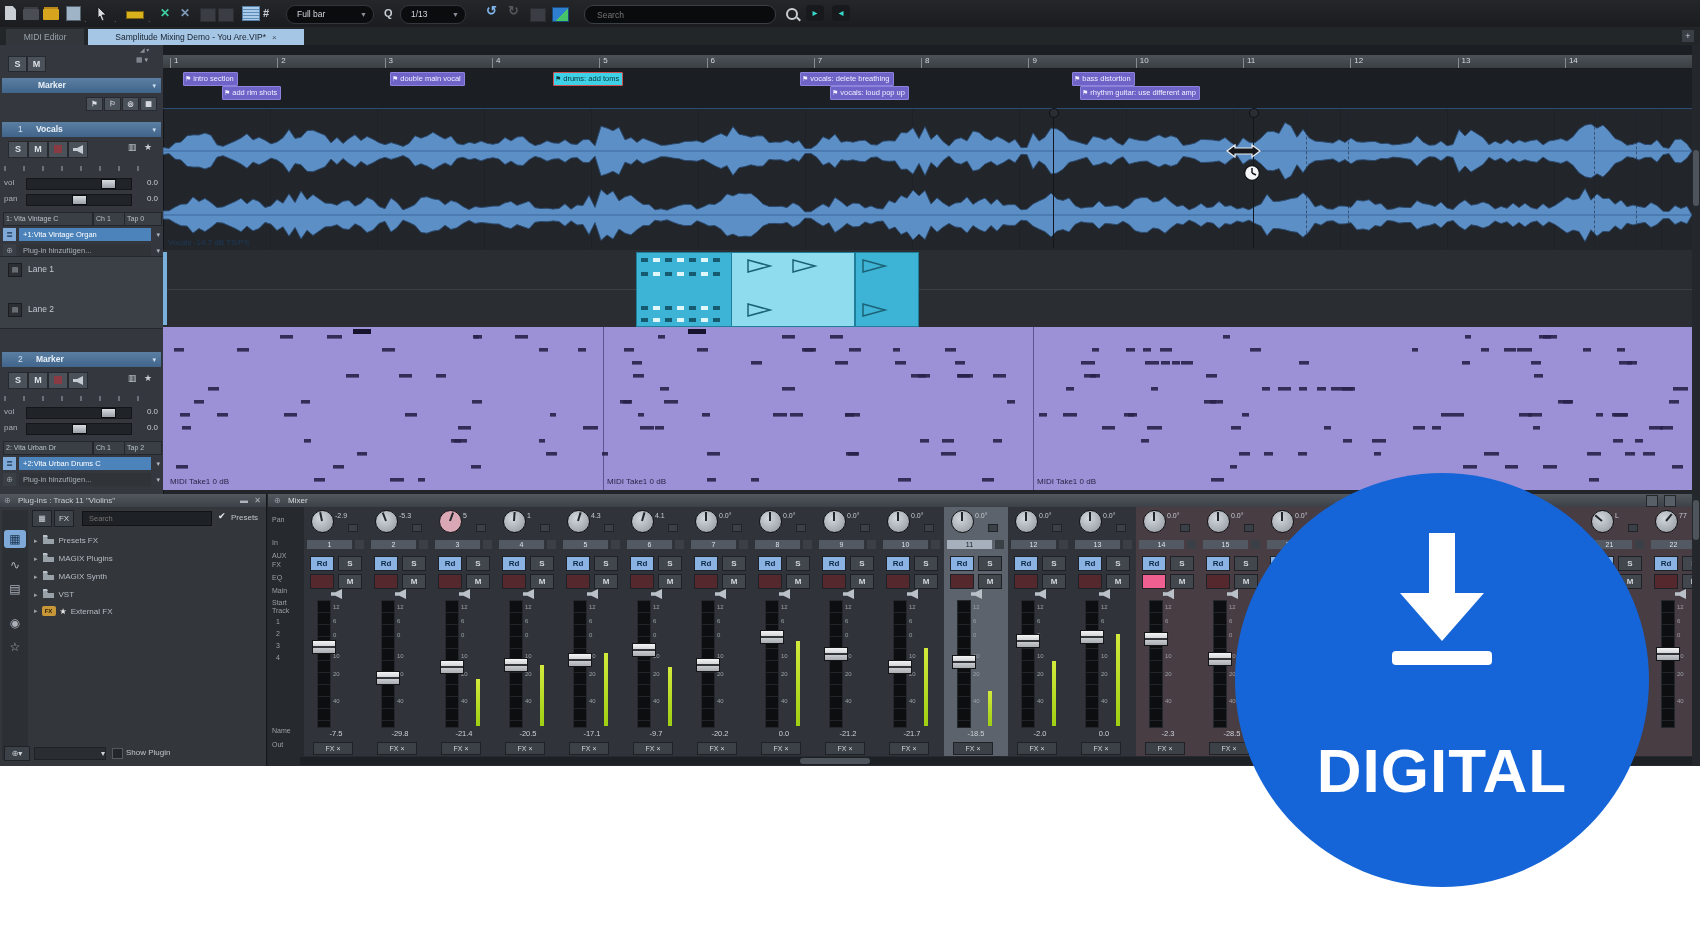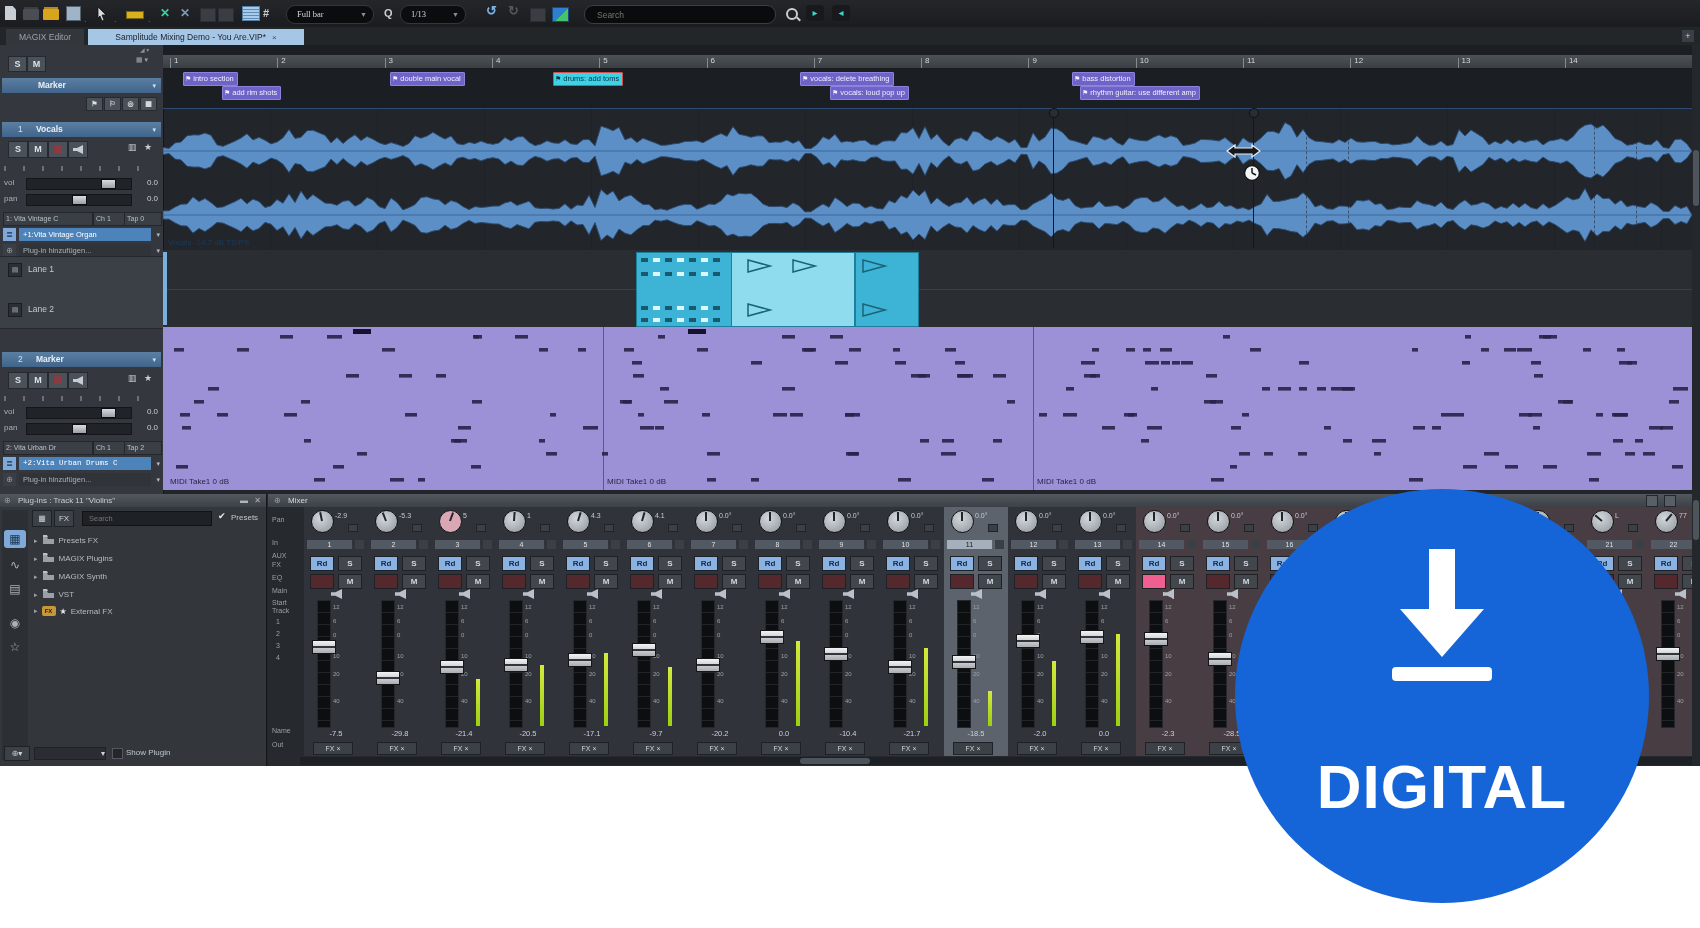--- a/index.html
+++ b/index.html
@@ -14,21 +14,21 @@
   .doc{width:11px;height:14px;background:#c9ced4;clip-path:polygon(0 0,70% 0,100% 25%,100% 100%,0 100%);}
   .fold{width:16px;height:11px;top:9px;background:#d7a41e;border-radius:1px;box-shadow:0 -3px 0 -1px #b8881a;}
   .fold.dim{background:#4a4e54;box-shadow:0 -3px 0 -1px #3a3e43;}
   .sv{width:13px;height:13px;background:#9fb4c6;border:1px solid #55636f;}
   .ybar{width:16px;height:6px;top:11px;background:#d8b11d;border:1px solid #7a6210;}
   .pr{width:16px;height:13px;background:#a9cbe9;border:1px solid #5580a8;
       background-image:repeating-linear-gradient(180deg,transparent 0 2px,#5f8cb4 2px 3px);}
   .gly{position:absolute;top:6px;font-size:12px;line-height:14px;}
   .dimsq{width:14px;height:12px;top:8px;background:#3a3e44;border:1px solid #2a2d31;}
   .well{position:absolute;top:5px;height:17px;background:#0b0c0e;border:1px solid #33373c;border-radius:9px;color:#d2d7dd;font-size:8.5px;line-height:17px;}
-  .well .wv{padding-left:10px;font-family:Liberation Serif, serif;}
+  .well .wv{padding-left:10px;}
   .well .da{position:absolute;right:6px;top:0;color:#8a9097;font-size:7px;}
   .twotone{width:15px;height:13px;top:7px;background:linear-gradient(135deg,#2f7fd0 0 55%,#46c46a 55% 100%);border:1px solid #1c4a78;}
   .srch{position:absolute;left:584px;top:5px;width:190px;height:17px;background:#0a0b0c;border:1px solid #3a3f45;border-radius:9px;}
   .srch input{position:absolute;left:10px;top:1px;width:160px;height:13px;background:transparent;border:0;outline:0;color:#aab0b7;font-size:8.5px;font-family:"Liberation Sans",sans-serif;}
   .mag{position:absolute;left:786px;top:8px;width:8px;height:8px;border:2px solid #c9ced4;border-radius:50%;}
   .mag::after{content:"";position:absolute;left:8px;top:8px;width:5px;height:2px;background:#c9ced4;transform:rotate(45deg);}
   .navbt{position:absolute;top:5px;width:18px;height:16px;background:#17191c;border-radius:4px;color:#38d8cc;font-size:10px;text-align:center;line-height:16px;}
   
   .tabbar{position:absolute;left:0;top:27px;width:1700px;height:18px;background:#232629;}
   .tab{position:absolute;top:2px;height:16px;font-size:8.5px;line-height:16px;text-align:center;}
@@ -117,21 +117,21 @@
   .slot{position:absolute;left:13px;top:93px;width:12px;height:126px;background:#0d0e10;border:1px solid #24272b;background-image:repeating-linear-gradient(180deg,transparent 0 11px,#212428 11px 12px);}
   .fsc{position:absolute;left:29px;width:12px;font-size:6px;color:#9aa0a7;line-height:6px;}
   .cap{position:absolute;left:8px;width:22px;height:12px;background:linear-gradient(#f2f3f4,#a9adb2);border:1px solid #131517;z-index:2;}
   .cap::after{content:"";position:absolute;left:0;right:0;top:5px;height:2px;background:#32363b;}
   .meter{position:absolute;left:44px;bottom:30px;width:4px;background:linear-gradient(#d3ea3c,#9ecf12);}
   .dbv{position:absolute;left:0;top:222px;width:64px;text-align:center;font-size:7.5px;color:#ccd1d7;}
   .fxb{position:absolute;left:9px;top:235px;width:38px;height:11px;background:#3c4148;border:1px solid #1e2125;color:#cfd4da;font-size:7px;text-align:center;line-height:11px;}
   .hsb{position:absolute;left:300px;top:757px;width:1392px;height:8px;background:#1d2024;z-index:6;}
   .hsb .th{position:absolute;top:1px;height:6px;background:#4e545c;border-radius:3px;}
   
-  .badge{position:absolute;left:1235px;top:489px;width:414px;height:414px;border-radius:50%;z-index:50;}
+  .badge{position:absolute;left:1235px;top:473px;width:414px;height:414px;border-radius:50%;z-index:50;}
   .badge .bl{position:absolute;left:0;top:262px;width:414px;text-align:center;color:#fff;font-size:62px;font-weight:800;letter-spacing:1px;font-family:"Liberation Sans",sans-serif;}
 </style>
 </head>
 <body>
 
 <div class="stage">
 <div class="app" id="app">
 
   <div class="tb">
     <div class="ic doc" style="left:5px;"></div>
@@ -164,21 +164,21 @@
     <div class="ic twotone" style="left:552px;"></div>
     <div class="srch">
       <input placeholder="Search" style="">
     </div>
     <div class="mag"></div>
     <div class="navbt" style="left:806px;">▸</div>
     <div class="navbt" style="left:832px;">◂</div>
   </div>
 
   <div class="tabbar">
-    <div class="tab inact" style="left:6px;width:78px;">MAGIX Editor</div>
+    <div class="tab inact" style="left:6px;width:78px;">MIDI Editor</div>
     <div class="tab act" style="left:88px;width:216px;">
       <span>Samplitude Mixing Demo - You Are.VIP*</span><span class="cl">×</span>
     </div>
     <div class="plus">+</div>
   </div>
   <span class="abs" style="left:140px;top:46px;font-size:6px;color:#8a9098;z-index:4;">◢ ▾</span>
 
   <div class="leftcol">
     <div class="smb" style="left:8px;top:11px;">S</div>
     <div class="smb" style="left:27px;top:11px;">M</div>
@@ -265,21 +265,21 @@
     <span class="sldlab" style="top:378px;">pan</span>
     <div class="sld" style="top:378px;">
           <div class="hnd" style="left:45px;"></div>
         </div>
     <span class="sval" style="top:378px;">0.0</span>
     <div class="dbox" style="left:3px;top:396px;width:84px;">2: Vita Urban Dr</div>
     <div class="dbox" style="left:93px;top:396px;width:26px;">Ch 1</div>
     <div class="dbox" style="left:124px;top:396px;width:32px;">Tap 2</div>
     <div class="irow" style="top:412px;">
       <span class="isq">≣</span>
-      <span class="ibar" style="background:#4d83bb;font-family:Liberation Mono, monospace;">+2:Vita Urban Drums C</span>
+      <span class="ibar" style="background:#4d83bb;">+2:Vita Urban Drums C</span>
       <span class="da">▾</span>
     </div>
     <div class="irow" style="top:428px;">
       <span class="isq" style="background:#3a3f45;color:#9aa1a8;">⊕</span>
       <span class="ibar" style="background:#303439;color:#a9b0b8;">Plug-in hinzufügen...</span>
       <span class="da">▾</span>
     </div>
   </div>
 
   <div class="abs" style="left:163px;top:45px;width:1529px;height:63px;background:#1b1e22;"></div>
@@ -884,21 +884,21 @@
     <div class="spk "></div>
     <div class="slot"></div>
     <div class="fsc" style="top:97px">12</div>
         <div class="fsc" style="top:111px">6</div>
         <div class="fsc" style="top:125px">0</div>
         <div class="fsc" style="top:146px">10</div>
         <div class="fsc" style="top:164px">20</div>
         <div class="fsc" style="top:191px">40</div>
     <div class="cap" style="top:140px"></div>
 
-    <div class="dbv">-10.4</div>
+    <div class="dbv">-21.2</div>
     <div class="fxb">FX ×</div>
   </div>
       <div class="strip " style="left:880px">
     <div class="knob">
           <i style="transform:rotate(0deg)"></i>
         </div>
     <div class="pval">0.0°</div>
     <div class="pbtn2"></div>
     <div class="nbar ">10</div>
         <div class="nsq"></div>

